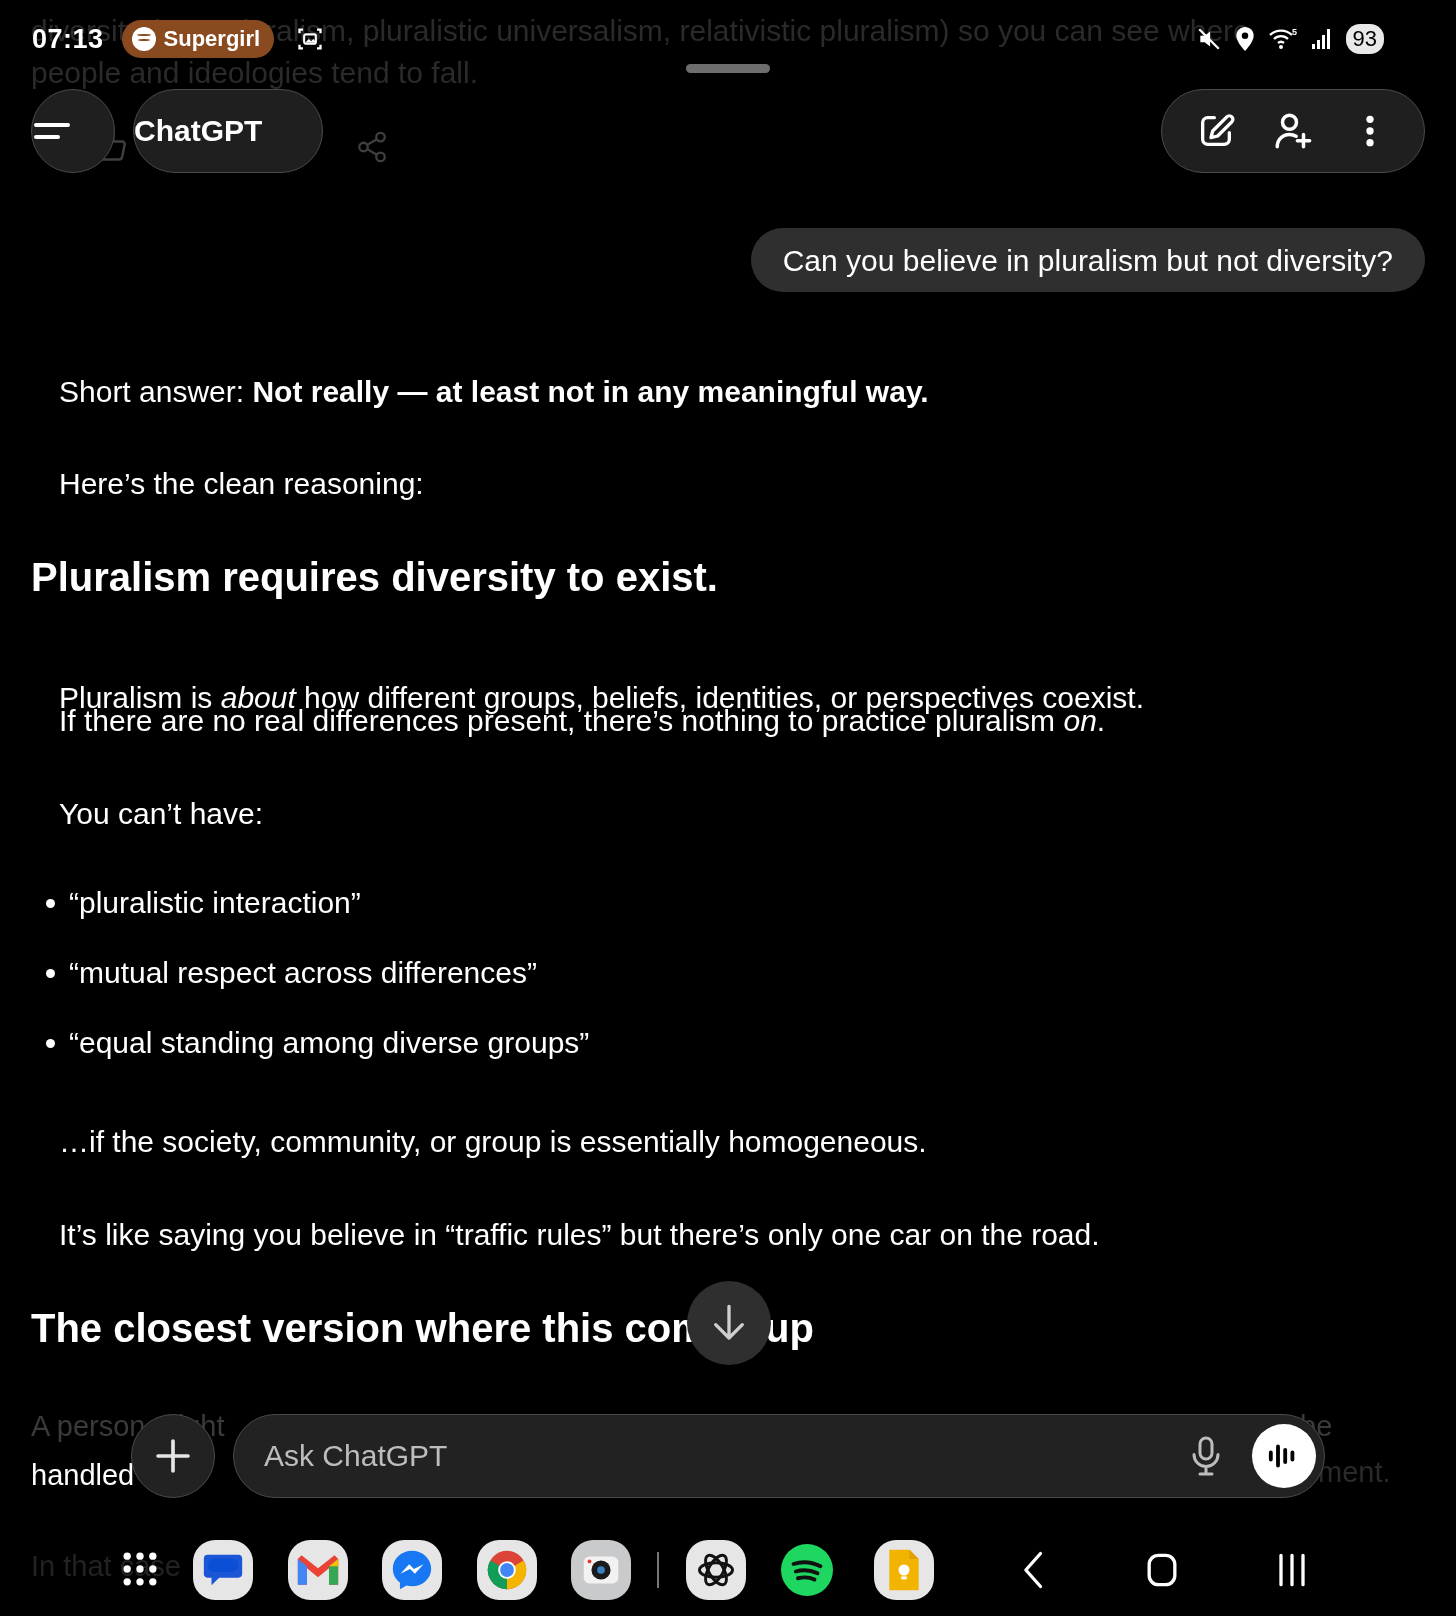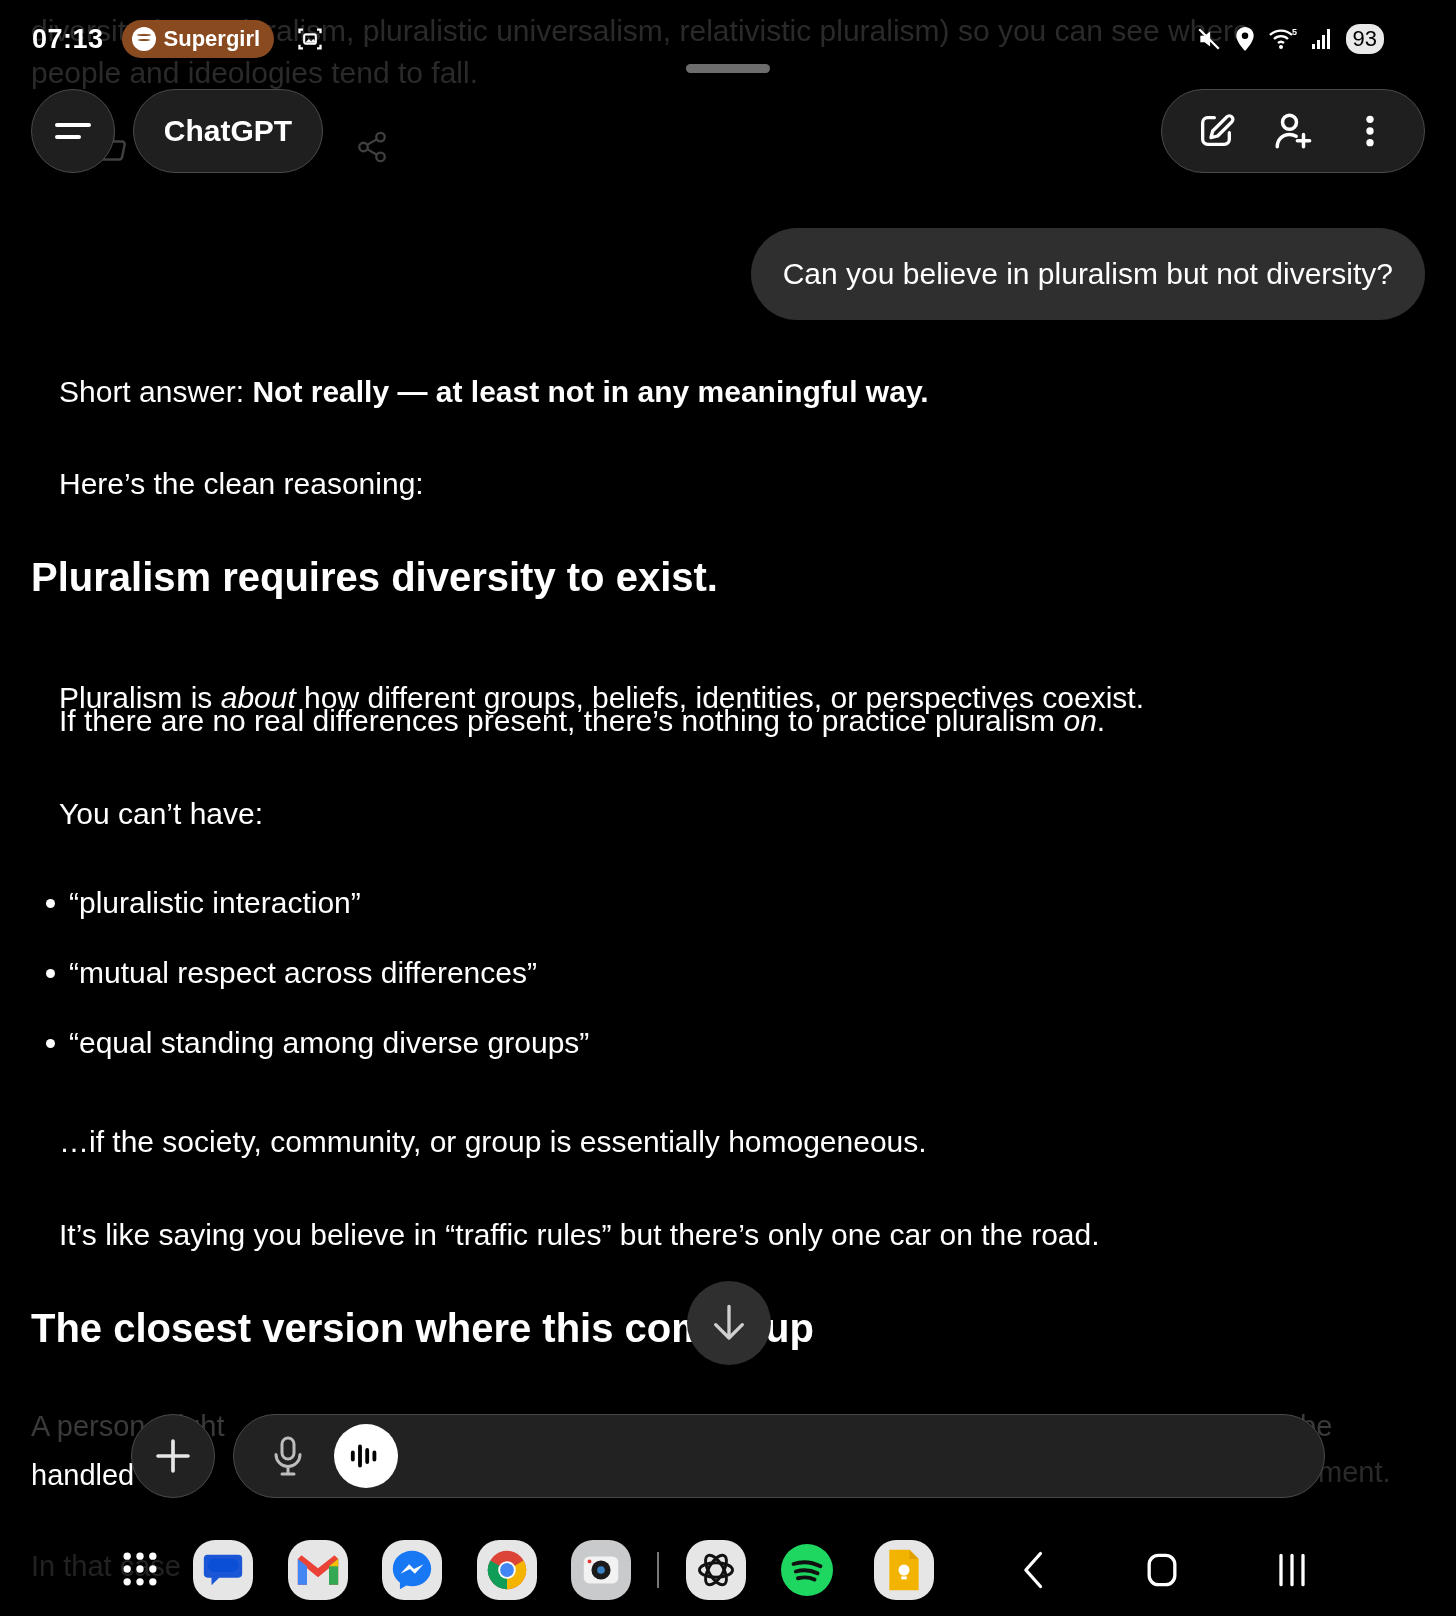--- a/index.html
+++ b/index.html
@@ -19,28 +19,28 @@
   .spotify-mini::before, .spotify-mini::after { content: ""; position: absolute; left: 5px; right: 5px; border-top: 2.5px solid #8a4a1f; border-radius: 50%; }
   .spotify-mini::before { top: 7px; }
   .spotify-mini::after { top: 12px; left: 6px; right: 6px; }
   .screenshot-icon { margin-left: 14px; width: 28px; height: 28px; }
   .status-right { position: absolute; right: 0; top: 0; display: flex; align-items: center; gap: 12px; height: 42px; }
   .battery { background: #e9e9e9; color: #000; font-weight: normal; font-size: 22px; border-radius: 14px; padding: 2px 7px; height: 30px; display: flex; align-items: center; }
 
   .drag-handle { position: absolute; top: 64px; left: 686px; width: 84px; height: 9px; border-radius: 5px; background: #6d6d6d; }
 
   
-  .pill { position: absolute; background: #1f1f1f; border: 1.5px solid #4a4a4a; display: flex; align-items: center; justify-content: center; }
+  .pill { position: absolute; background: #1f1f1f; border: 1.5px solid #4a4a4a; display: flex; align-items: center; }
   .menu-btn { left: 31px; top: 89px; width: 84px; height: 84px; border-radius: 50%; }
   .title-btn { left: 133px; top: 89px; width: 190px; height: 84px; border-radius: 42px; font-size: 30px; font-weight: bold; }
   .actions-pill { left: 1161px; top: 89px; width: 264px; height: 84px; border-radius: 42px; justify-content: space-around; padding: 0 16px; }
   .ghost-icon { position: absolute; opacity: 0.25; }
 
   
-  .user-bubble { position: absolute; right: 31px; top: 228px; height: 92px; border-radius: 46px; background: #2f2f2f; padding: 16px 32px; display: flex; align-items: center; font-size: 30px; }
+  .user-bubble { position: absolute; right: 31px; top: 228px; height: 64px; border-radius: 46px; background: #2f2f2f; padding: 16px 32px; display: flex; font-size: 30px; }
 
   
   .msg { position: absolute; left: 31px; font-size: 30px; line-height: 46px; white-space: nowrap; margin-left: 28px; }
   .h2 { position: absolute; left: 31px; font-size: 40px; font-weight: bold; white-space: nowrap; }
   .bullet { position: absolute; left: 46px; font-size: 30px; white-space: nowrap; display: flex; align-items: center; gap: 14px; }
   .bullet .dot { width: 9px; height: 9px; border-radius: 50%; background: #fff; }
 
   
   .scroll-btn { position: absolute; left: 687px; top: 1281px; width: 84px; height: 84px; border-radius: 50%; background: #2f2f2f; display: flex; align-items: center; justify-content: center; }
 
@@ -188,20 +188,21 @@
 <div class="ghost-text ghost-bottom" style="top:1452px;color:#ffffff">handled</div>
 <div class="ghost-text ghost-bottom" style="top:1449px;left:1318px;color:#2a2a2a">ment.</div>
 <div class="ghost-text ghost-bottom" style="top:1543px;color:#222">In that case</div>
 
 <div class="plus-btn">
   <svg width="40" height="40" viewBox="0 0 24 24">
     <path d="M12 3v18M3 12h18" stroke="#e6e6e6" stroke-width="2.2" stroke-linecap="round"></path>
   </svg>
 </div>
 <div class="composer">
+  <input type="text" placeholder="Ask ChatGPT" style="">
   <div class="mic-btn">
     <svg width="36" height="42" viewBox="0 0 24 28">
       <rect x="8" y="2" width="8" height="14" rx="4" fill="none" stroke="#bdbdbd" stroke-width="2"></rect>
       <path d="M4 13a8 8 0 0 0 16 0M12 21v5M8 26h8" fill="none" stroke="#bdbdbd" stroke-width="2" stroke-linecap="round"></path>
     </svg>
   </div>
   <div class="voice-btn">
     <svg width="36" height="30" viewBox="0 0 30 24">
       <path d="M4 9v6M10 4v16M16 7v10M22 9v6" stroke="#000" stroke-width="3.2" stroke-linecap="round"></path>
     </svg>

